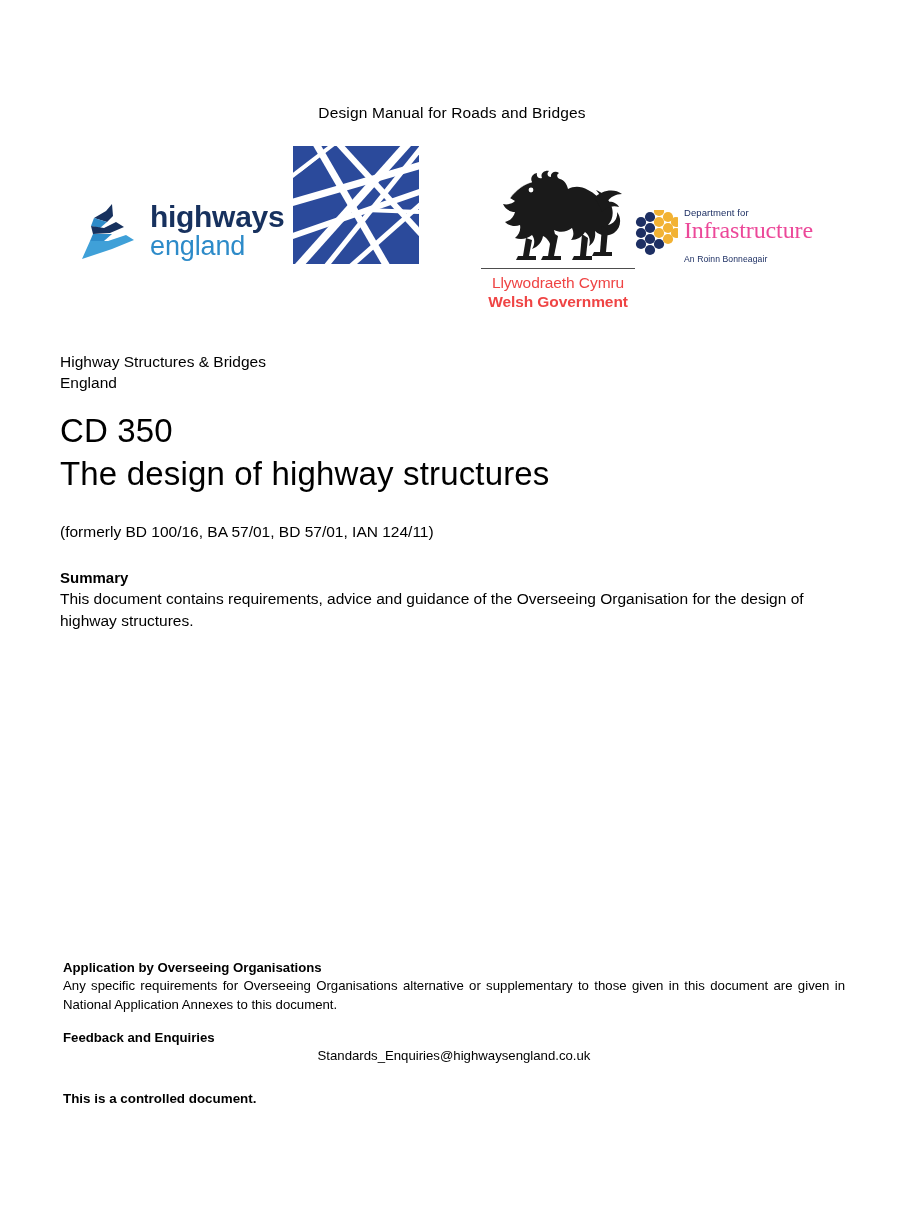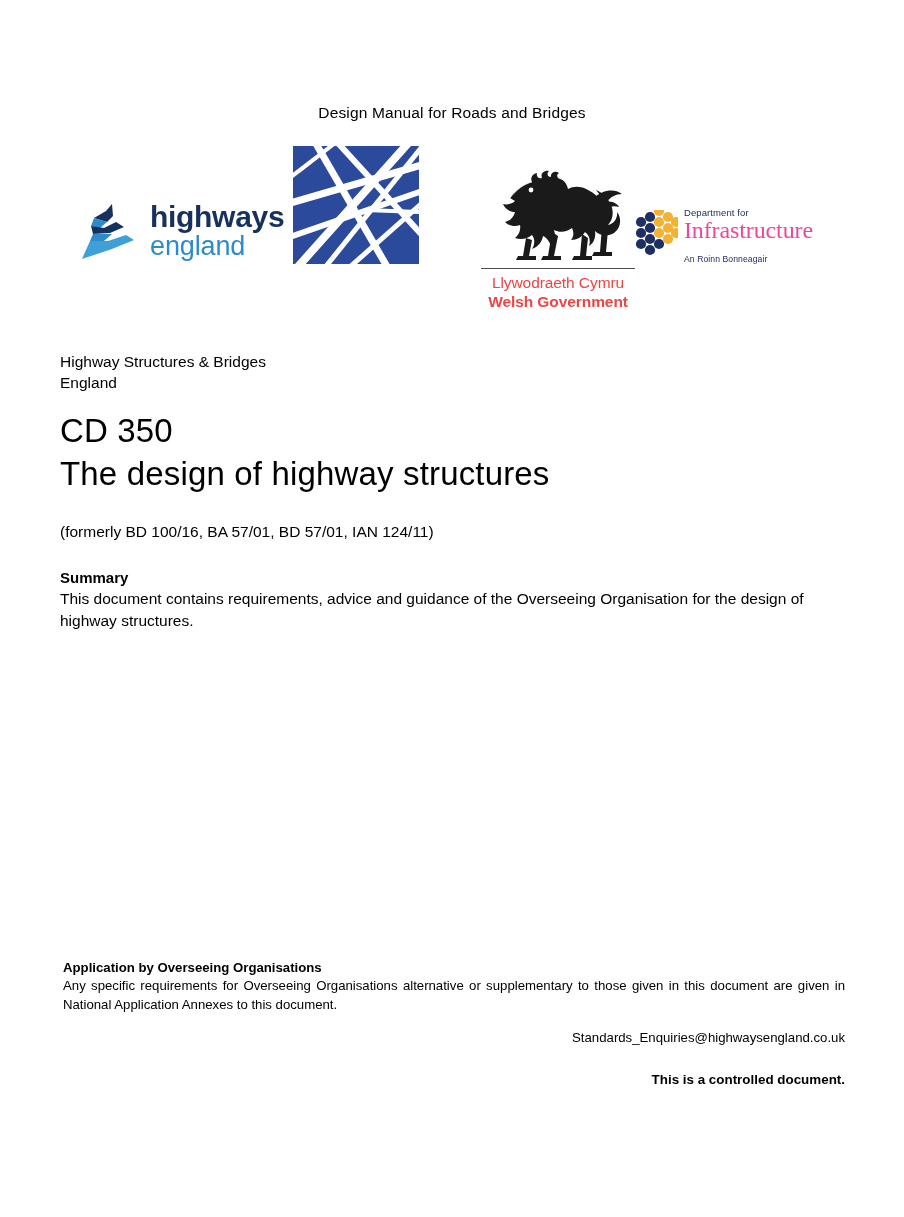--- a/index.html
+++ b/index.html
@@ -262,28 +262,27 @@
   .note-head {
     font-size: 13.2px;
     font-weight: bold;
     line-height: 1.4;
   }
   .note-body {
     font-size: 13.2px;
     line-height: 1.38;
     text-align: justify;
   }
-  .note-body.nojust { text-align: right; }
+  .note-body.nojust { text-align: center; }
   .note-gap { height: 15px; }
   .controlled {
     font-size: 13.4px;
     font-weight: bold;
     margin-top: 24px;
     line-height: 1.4;
-    text-align: right;
   }
 </style>
 </head>
 <body>
 
 <div class="page">
 
   <div class="doc-header">Design Manual for Roads and Bridges</div>
 
   <div class="logo-band">
@@ -389,17 +388,18 @@
     <div class="doc-title">The design of highway structures</div>
     <div class="formerly">(formerly BD 100/16, BA 57/01, BD 57/01, IAN 124/11)</div>
     <div class="summary-head">Summary</div>
     <div class="summary-body">This document contains requirements, advice and guidance of the Overseeing Organisation for the design of highway structures.</div>
   </div>
 
   <div class="notes">
     <div class="note-head">Application by Overseeing Organisations</div>
     <div class="note-body">Any specific requirements for Overseeing Organisations alternative or supplementary to those given in this document are given in National Application Annexes to this document.</div>
     <div class="note-gap"></div>
+    <div class="note-head">Feedback and Enquiries</div>
     <div class="note-body nojust">Standards_Enquiries@highwaysengland.co.uk</div>
     <div class="controlled">This is a controlled document.</div>
   </div>
 
 </div>
 
 </body></html>

